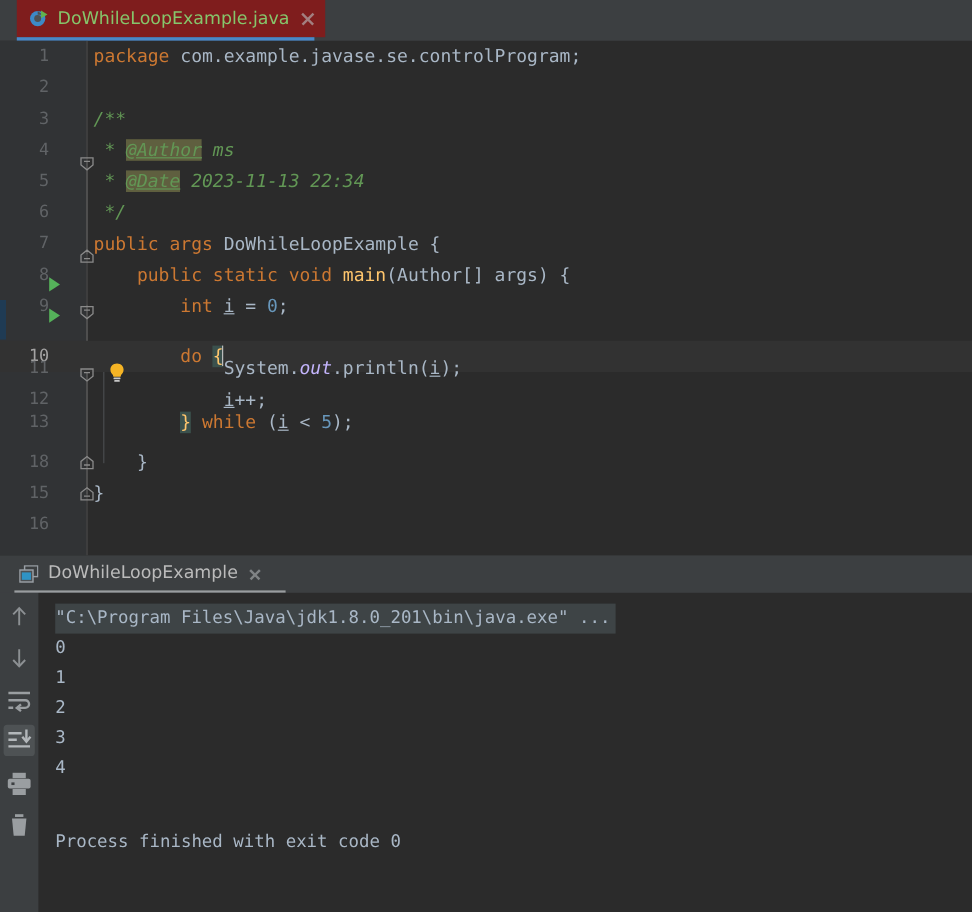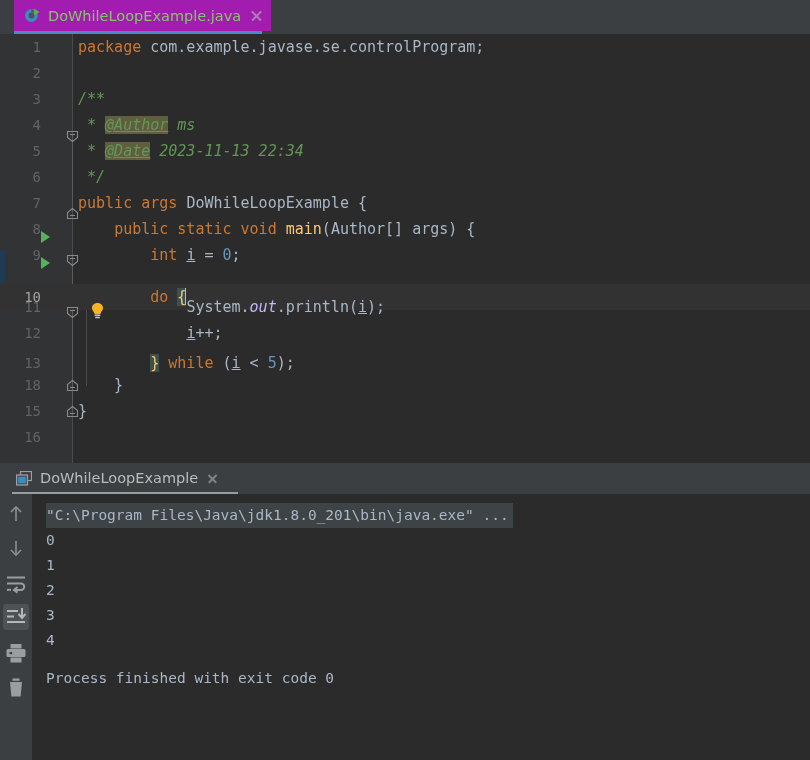--- a/index.html
+++ b/index.html
@@ -18,21 +18,21 @@
   
   .tabbar {
     position: absolute; left: 0; top: 0;
     width: 810px; height: 34px;
     background: #3c3f41;
   }
   .tab {
     position: absolute; left: 14px; top: 0;
     height: 31px;
     display: flex; align-items: center;
-    background: #a21caf;
+    background: #7f1d1d;
     padding: 0 8px 0 10px;
     box-sizing: border-box;
   }
   .tab-underline {
     position: absolute; left: 14px; top: 31px;
     width: 248px; height: 3px;
     background: #4a88c7;
   }
   .tab-icon { width: 17px; height: 17px; position: relative; flex: 0 0 auto; margin-right: 7px; }
   .tab-label {
@@ -268,21 +268,21 @@
           <div class="code">        <span class="kw">do</span> <span class="brc">{</span><span class="caret"></span></div>
         </div>
         <div class="line" style="top: 260px;">
           <div class="lineno">11</div>
           <div class="code">            <span class="cls">System</span>.<span class="fld">out</span>.println(<span class="und">i</span>);</div>
         </div>
         <div class="line" style="top: 286px;">
           <div class="lineno">12</div>
           <div class="code">            <span class="und">i</span>++;</div>
         </div>
-        <div class="line" style="top: 316px;">
+        <div class="line" style="top: 305px;">
           <div class="lineno">13</div>
           <div class="code">        <span class="brc">}</span> <span class="kw">while</span> (<span class="und">i</span> &lt; <span class="num">5</span>);</div>
         </div>
         <div class="line" style="top: 338px;">
           <div class="lineno">18</div>
           <div class="code">    }</div>
         </div>
         <div class="line" style="top: 364px;">
           <div class="lineno">15</div>
           <div class="code">}</div>
@@ -406,17 +406,17 @@
 
     <div class="console-body">
       <div id="clines">
           <div class="cline sel" style="top: 9px;">"C:\Program Files\Java\jdk1.8.0_201\bin\java.exe" ...</div>
           <div class="cline" style="top: 34px;">0</div>
           <div class="cline" style="top: 59px;">1</div>
           <div class="cline" style="top: 84px;">2</div>
           <div class="cline" style="top: 109px;">3</div>
           <div class="cline" style="top: 134px;">4</div>
           <div class="cline" style="top: 159px;"></div>
-          <div class="cline" style="top: 172px;">Process finished with exit code 0</div>
+          <div class="cline" style="top: 196px;">Process finished with exit code 0</div>
         </div>
     </div>
   </div>
 </div>
 
 </body></html>

